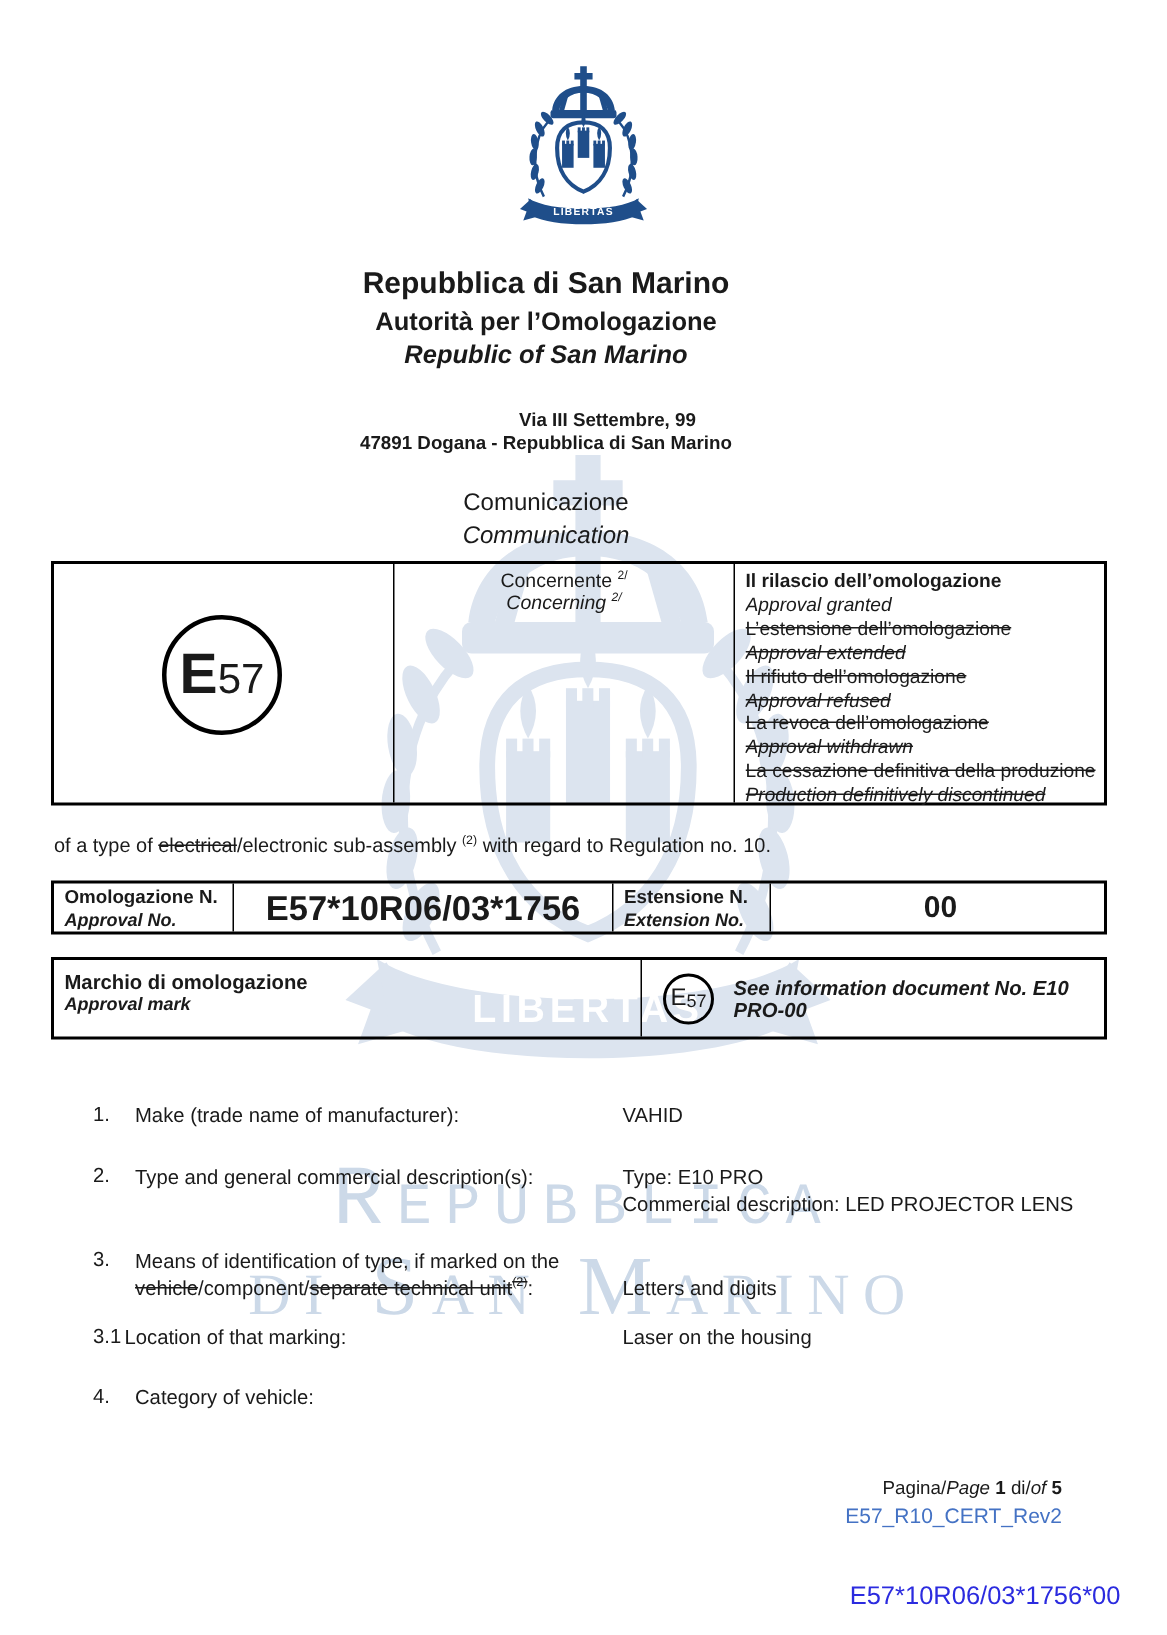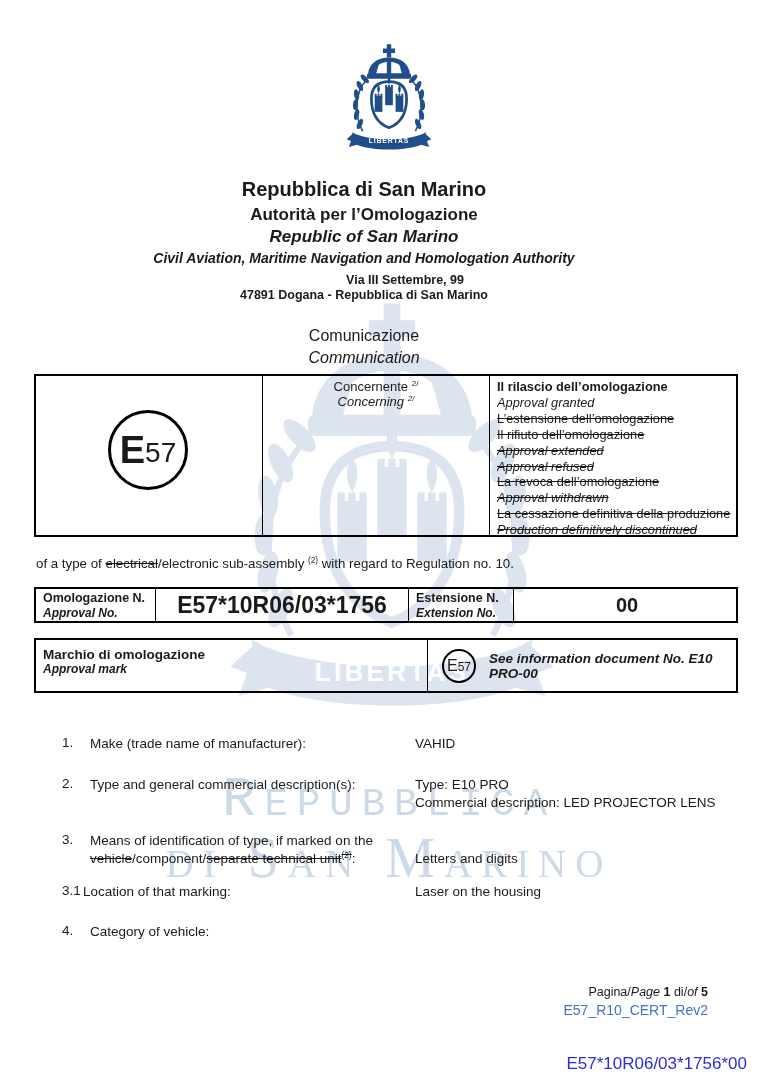--- a/index.html
+++ b/index.html
@@ -159,21 +159,20 @@
 </div>
 
 <div id="content">
 
   <svg id="emblem-top" width="110" height="116" viewBox="0 0 200 210" preserveAspectRatio="xMidYMin meet">
     <use href="#sm-emblem"></use>
   </svg>
   <div id="h1" class="h-line">Repubblica di San Marino</div>
   <div id="h2" class="h-line">Autorità per l’Omologazione</div>
   <div id="h3" class="h-line">Republic of San Marino</div>
-  <div id="h4" class="h-line">Civil Aviation, Maritime Navigation and Homologation Authority</div>
   <div id="h5" class="h-line">Via III Settembre, 99</div>
   <div id="h6" class="h-line">47891 Dogana - Repubblica di San Marino</div>
 
   <div id="comm-it" class="h-line">Comunicazione</div>
   <div id="comm-en" class="h-line">Communication</div>
 
   <div id="tbl-concerning" class="abs">
     <div id="t1c1" class="cell">
       <div class="e-mark-big">
         <span class="el b">E</span>
@@ -181,22 +180,22 @@
       </div>
     </div>
     <div id="t1c2" class="cell">
       <div><span>Concernente</span> <sup>2/</sup></div>
       <div class="i"><span>Concerning</span> <sup>2/</sup></div>
     </div>
     <div id="t1c3" class="cell">
       <div class="opt b">Il rilascio dell’omologazione</div>
       <div class="opt i">Approval granted</div>
       <div class="opt strike">L’estensione dell’omologazione</div>
+      <div class="opt i strike">Approval extended</div>
       <div class="opt strike">Il rifiuto dell’omologazione</div>
-      <div class="opt i strike">Approval extended</div>
       <div class="opt i strike">Approval refused</div>
       <div class="opt strike">La revoca dell’omologazione</div>
       <div class="opt i strike">Approval withdrawn</div>
       <div class="opt strike">La cessazione definitiva della produzione</div>
       <div class="opt i strike">Production definitively discontinued</div>
     </div>
   </div>
 
   <div id="type-line" class="abs">
     <span>of a type of </span><span class="strike">electrical</span><span>/electronic sub-assembly </span><sup>(2)</sup><span> with regard to Regulation no. 10.</span>

